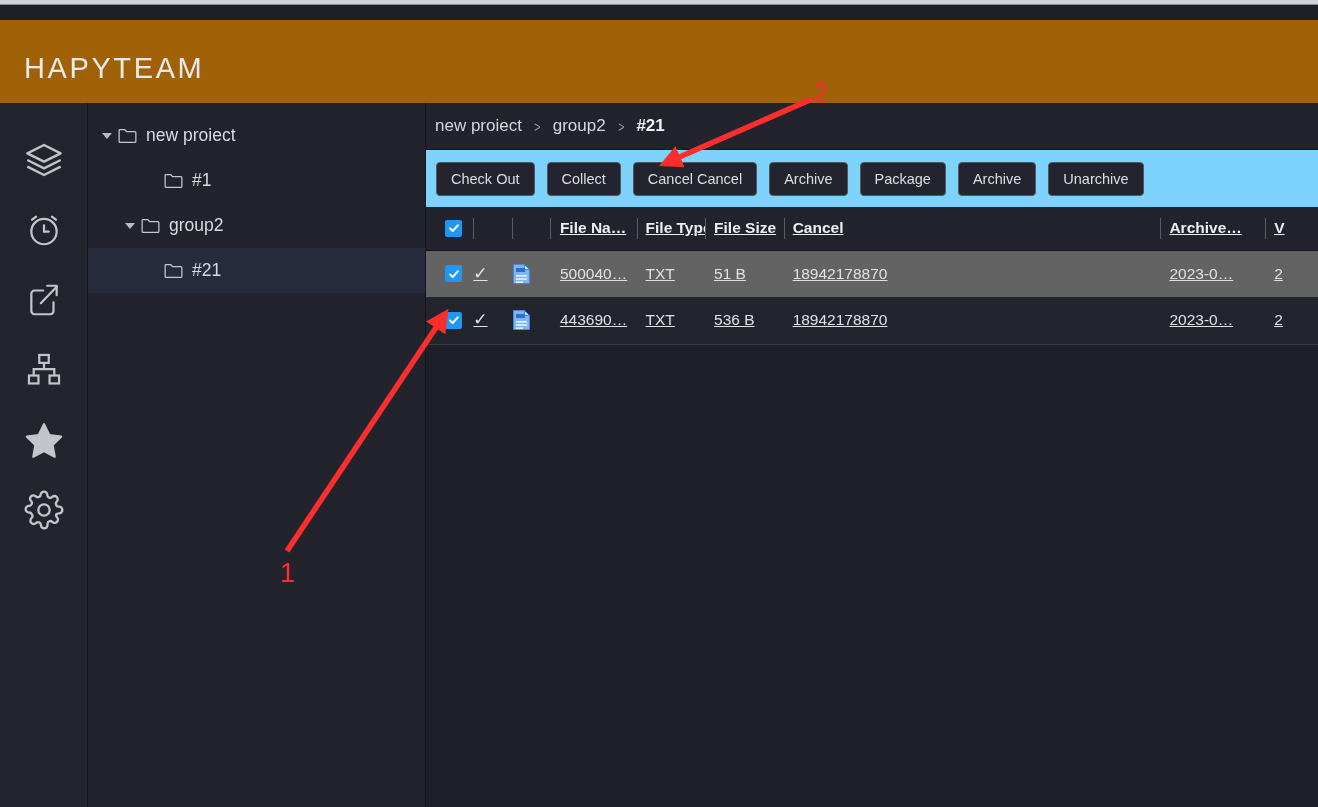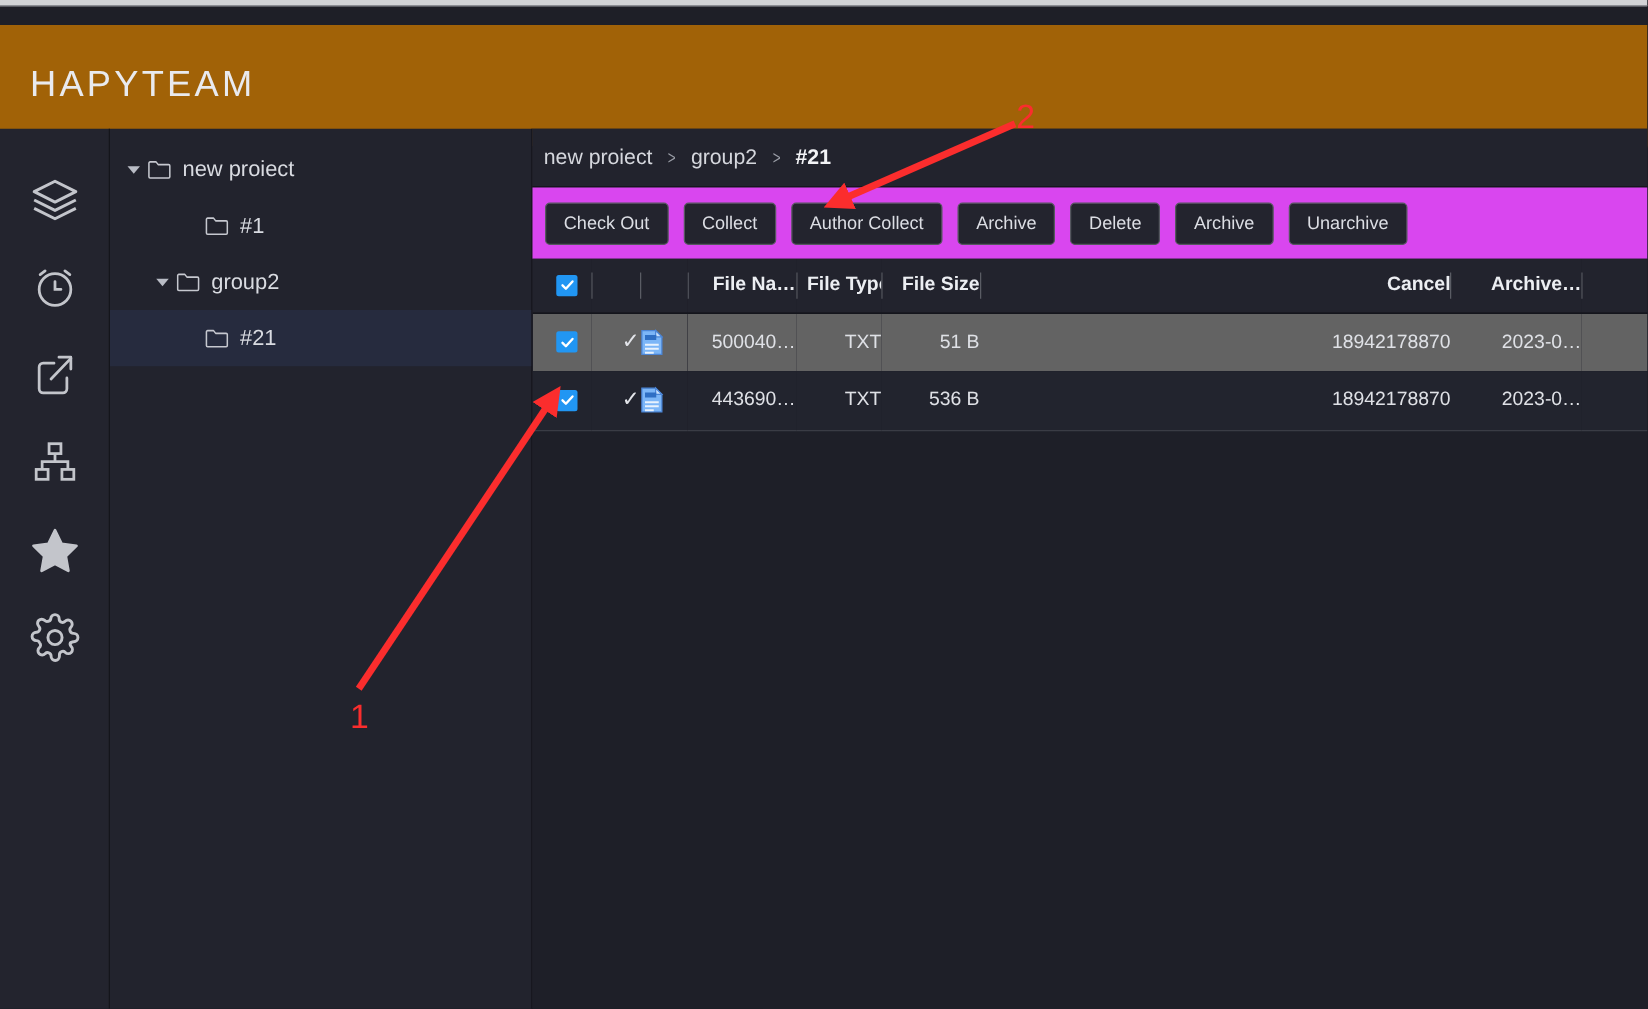--- a/index.html
+++ b/index.html
@@ -108,21 +108,21 @@
   .crumb-sep {
     color: #9a9da6; font-size: 15px; margin: 0 11px;
     transform: scaleX(0.72);
   }
 
   
   .toolbar {
     height: 57px;
     display: flex; align-items: center; gap: 12px;
     padding-left: 10px;
-    background: #d946ef;
+    background: #7dd3fc;
   }
   .tb-btn {
     height: 34px;
     padding: 0 14px;
     background: #23242e;
     border: 1px solid #55575f;
     border-radius: 4px;
     color: #dcdee4;
     font-size: 14.5px;
     font-family: "Liberation Sans", sans-serif;
@@ -137,27 +137,28 @@
     height: 600px;
     overflow: hidden;
     background: #1e1f28;
   }
   .grid {
     width: 940px;
     border-collapse: collapse;
     table-layout: fixed;
   }
   .grid th, .grid td {
-    text-align: right;
+    text-align: left;
     font-size: 15.5px;
     font-weight: 400;
     padding: 0;
     vertical-align: middle;
     white-space: nowrap;
     overflow: hidden;
+    text-decoration: underline;
   }
   .grid thead tr {
     height: 43px;
     background: #22232d;
     border-bottom: 1px solid #121319;
   }
   .grid thead th {
     color: #eceef2;
     font-weight: 700;
     font-size: 15.5px;
@@ -337,23 +338,23 @@
       <span class="crumb">new proiect</span>
       <span class="crumb-sep">&gt;</span>
       <span class="crumb">group2</span>
       <span class="crumb-sep">&gt;</span>
       <span class="crumb current">#21</span>
     </div>
 
     <div class="toolbar">
       <button class="tb-btn">Check Out</button>
       <button class="tb-btn">Collect</button>
-      <button class="tb-btn">Author Collect</button>
+      <button class="tb-btn">Cancel Cancel</button>
       <button class="tb-btn">Archive</button>
-      <button class="tb-btn">Delete</button>
+      <button class="tb-btn">Package</button>
       <button class="tb-btn">Archive</button>
       <button class="tb-btn">Unarchive</button>
     </div>
 
     <div class="table-wrap">
       <table class="grid">
         <thead>
           <tr>
             <th class="c-check">
               <span class="cb">

